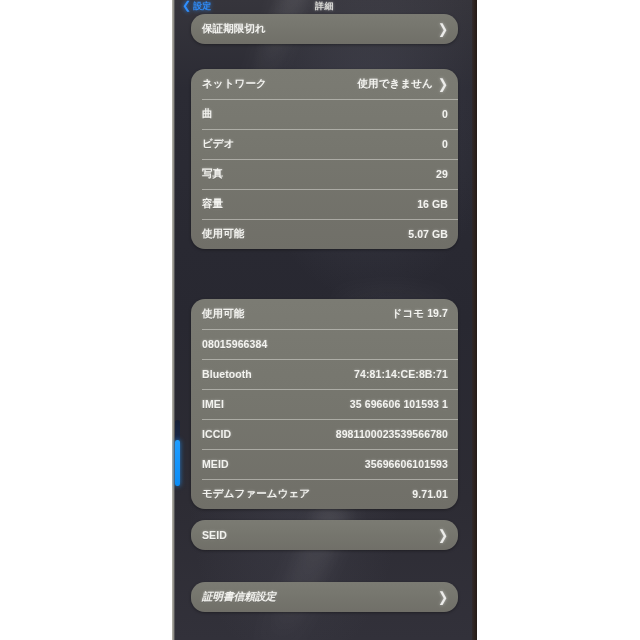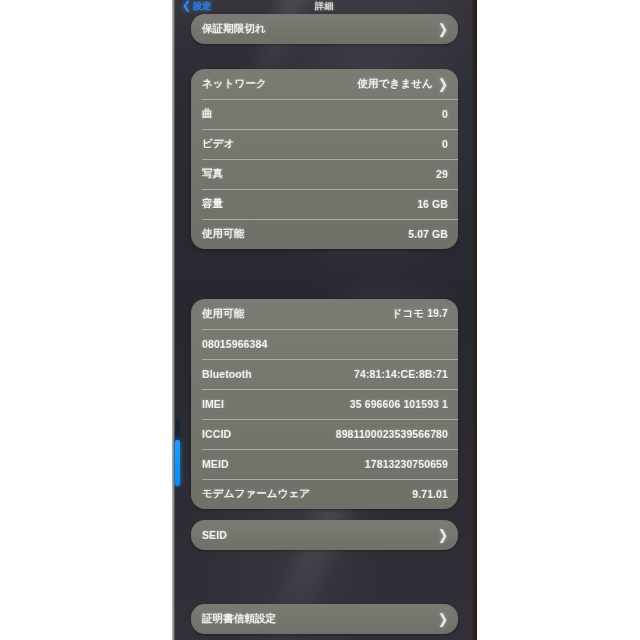--- a/index.html
+++ b/index.html
@@ -211,21 +211,21 @@
     line-height: 12px;
     text-shadow: 0 0 3px rgba(255,255,255,0.5);
     transform: scaleY(1.15);
   }
 
   
   #card-warranty { top: 14px; }
   #card-storage  { top: 69px; }
   #card-device   { top: 299px; }
   #card-seid     { top: 520px; }
-  #card-cert     { top: 604px; }
+  #card-cert     { top: 582px; font-style: italic; }
 </style>
 </head>
 <body>
 
 <div id="canvas">
 
   <div id="photo">
 
     <div class="glare-a"></div>
     <div class="glare-b"></div>
@@ -320,21 +320,21 @@
       </div>
       <div class="row">
         <span class="row-label">ICCID</span>
         <span class="row-right">
           <span class="row-value">8981100023539566780</span>
         </span>
       </div>
       <div class="row">
         <span class="row-label">MEID</span>
         <span class="row-right">
-          <span class="row-value">17813230750659</span>
+          <span class="row-value">35696606101593</span>
         </span>
       </div>
       <div class="row">
         <span class="row-label">モデムファームウェア</span>
         <span class="row-right">
           <span class="row-value">9.71.01</span>
         </span>
       </div>
     </div>
 

